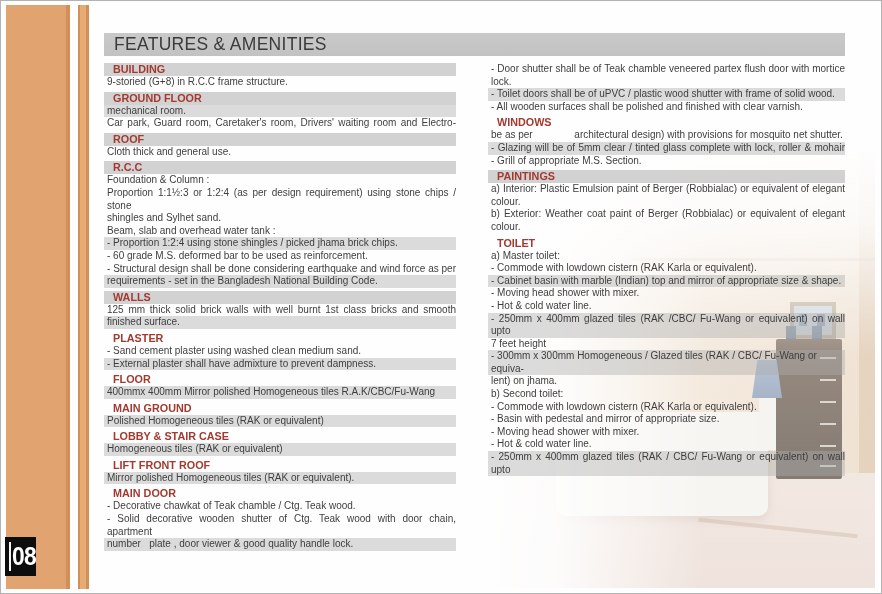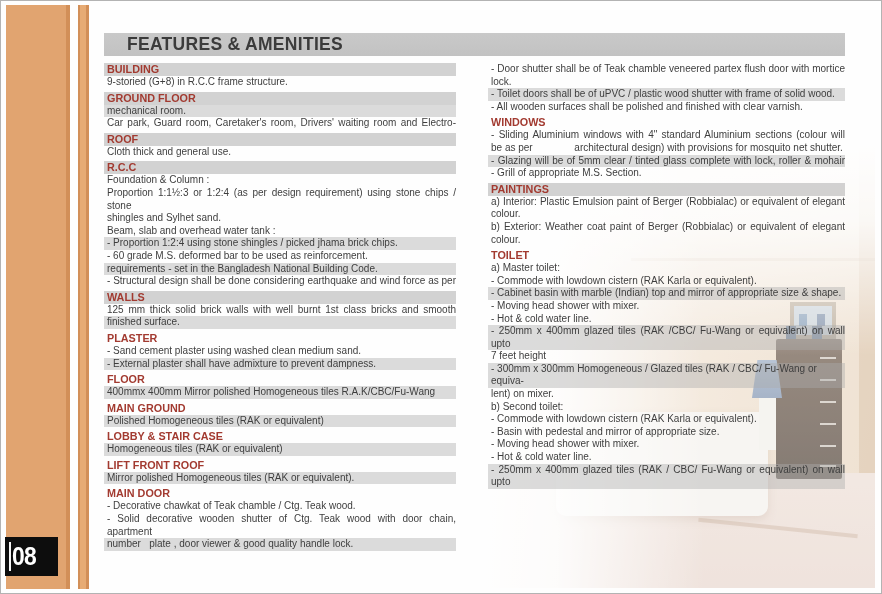--- a/index.html
+++ b/index.html
@@ -9,30 +9,30 @@
   }
   .frame{position:absolute;inset:0;border:1px solid #b3b3b3;box-sizing:border-box;z-index:9;pointer-events:none;}
 
   
   .band-main{position:absolute;left:6px;top:5px;bottom:5px;width:60px;background:#e1a470;z-index:3;}
   .band-edge{position:absolute;left:66px;top:5px;bottom:5px;width:4px;background:#d28f58;z-index:3;}
   .band-thin{position:absolute;left:78px;top:5px;bottom:5px;width:11px;z-index:3;
     background:linear-gradient(to right,#d28f58 0 2px,#e7ab74 2px 8px,#d28f58 8px 11px);}
 
   
-  .pagenum{position:absolute;left:5px;top:537px;width:53px;height:39px;background:#0d0d0d;z-index:5;
+  .pagenum{position:absolute;left:5px;top:537px;width:31px;height:39px;background:#0d0d0d;z-index:5;
     display:flex;align-items:center;}
   .pn-accent{position:absolute;left:4px;top:5px;bottom:5px;width:2px;background:#f5f5f5;}
   .pn-text{color:#ffffff;font-weight:bold;font-size:26px;line-height:39px;padding-left:8px;
     transform:scaleX(.88);transform-origin:left center;letter-spacing:-1px;}
 
   
   .titlebar{position:absolute;left:104px;top:33px;width:741px;height:23px;z-index:4;
     background:linear-gradient(to bottom,#c9c9c9,#c2c2c2);display:flex;align-items:center;}
-  .title-text{font-size:17.5px;color:#3b3b3b;letter-spacing:.3px;padding-left:23px;font-weight:700;}
+  .title-text{font-size:17.5px;color:#3b3b3b;letter-spacing:.3px;padding-left:10px;font-weight:400;}
 
   
   .photo{position:absolute;left:468px;top:140px;right:7px;bottom:6px;z-index:1;opacity:.62;}
   .ph-wall{position:absolute;inset:0;background:linear-gradient(100deg,#f8f0e8 0%,#efdfcc 55%,#e6d0b6 100%);}
   .ph-corner{position:absolute;right:0;top:0;bottom:0;width:16px;background:rgba(196,158,118,.45);}
   .ph-ceiling{position:absolute;left:40%;right:0;top:118px;height:3px;background:rgba(170,130,95,.28);}
   .ph-carpet{position:absolute;left:0;right:0;bottom:0;height:115px;background:linear-gradient(to bottom,#ecdcd2,#e7d3c9);}
   .ph-frame{position:absolute;left:322px;top:162px;width:46px;height:37px;background:#b8c3cb;
     border:4px solid #a08c72;box-sizing:border-box;}
   .ph-frame i{position:absolute;left:5px;top:8px;width:8px;height:12px;background:#5d7da0;}
@@ -49,21 +49,21 @@
     border-radius:10px;box-shadow:0 4px 8px rgba(150,120,95,.25);}
   .ph-step{position:absolute;left:230px;bottom:58px;width:160px;height:4px;background:rgba(165,125,95,.35);transform:rotate(6deg);}
   .ph-fadeL{position:absolute;inset:0;background:linear-gradient(to right,#ffffff 0,rgba(255,255,255,.9) 22%,rgba(255,255,255,0) 58%);}
   .ph-fadeT{position:absolute;inset:0;background:linear-gradient(to bottom,#ffffff 0,rgba(255,255,255,.85) 18%,rgba(255,255,255,0) 48%);}
 
   
   .col{position:absolute;top:60px;z-index:4;}
   .col-left{left:104px;width:352px;}
   .col-right{left:488px;width:357px;}
   .section{margin-top:3px;}
-  .hdr{font-weight:bold;color:#a23a30;font-size:10.8px;line-height:13px;padding-left:3px;margin-top:3px;}
+  .hdr{font-weight:bold;color:#a23a30;font-size:10.8px;line-height:13px;padding-left:9px;margin-top:3px;}
   .hdr.sh{background:rgba(158,158,158,.45);}
   .line{font-size:10px;line-height:12.6px;color:#3e3e3e;padding-left:3px;white-space:normal;}
   .line.sh{background:rgba(172,172,172,.42);}
   .line.just{text-align:justify;text-align-last:justify;}
 </style>
 </head>
 <body>
 
 <div class="frame"></div>
 
@@ -117,22 +117,22 @@
       <div class="line">Cloth thick and general use.</div>
     </div>
     <div class="section">
       <div class="hdr sh">R.C.C</div>
       <div class="line">Foundation &amp; Column :</div>
       <div class="line just">Proportion 1:1½:3 or 1:2:4  (as per design requirement) using stone chips / stone</div>
       <div class="line">shingles and Sylhet sand.</div>
       <div class="line">Beam, slab and overhead water tank :</div>
       <div class="line sh">- Proportion 1:2:4 using stone shingles / picked jhama brick chips.</div>
       <div class="line">- 60 grade M.S. deformed bar to be used as reinforcement.</div>
+      <div class="line just">- Structural design shall be done considering earthquake and wind force as per</div>
       <div class="line sh">requirements - set in the Bangladesh National Building Code.</div>
-      <div class="line just">- Structural design shall be done considering earthquake and wind force as per</div>
     </div>
     <div class="section">
       <div class="hdr sh">WALLS</div>
       <div class="line just">125 mm thick solid brick walls with well burnt 1st class bricks and smooth</div>
       <div class="line sh">finished surface.</div>
     </div>
     <div class="section">
       <div class="hdr">PLASTER</div>
       <div class="line">- Sand cement plaster using washed clean medium sand.</div>
       <div class="line sh">- External plaster shall have admixture to prevent dampness.</div>
@@ -162,21 +162,20 @@
   </div>
 <div class="col col-right" id="col-right">
     <div class="section">
       <div class="line just">- Door shutter shall be of Teak chamble veneered partex flush door with mortice</div>
       <div class="line">lock.</div>
       <div class="line sh">- Toilet doors shall be of uPVC / plastic wood shutter with frame of solid wood.</div>
       <div class="line">- All wooden surfaces shall be polished and finished with clear varnish.</div>
     </div>
     <div class="section">
       <div class="hdr">WINDOWS</div>
-      <div class="line just">- Sliding Aluminium windows with 4" standard Aluminium sections (colour will</div>
       <div class="line">be as per &nbsp;&nbsp;&nbsp;&nbsp;&nbsp;&nbsp;&nbsp;&nbsp;&nbsp;&nbsp;&nbsp;&nbsp;&nbsp; architectural design) with provisions for mosquito net shutter.</div>
       <div class="line sh just">- Glazing will be of 5mm clear / tinted glass complete with lock, roller &amp; mohair</div>
       <div class="line">- Grill of appropriate M.S. Section.</div>
     </div>
     <div class="section">
       <div class="hdr sh">PAINTINGS</div>
       <div class="line just">a) Interior: Plastic Emulsion paint of Berger (Robbialac) or equivalent of elegant</div>
       <div class="line">colour.</div>
       <div class="line just">b) Exterior: Weather coat paint of Berger (Robbialac) or equivalent of elegant</div>
       <div class="line">colour.</div>
@@ -184,21 +183,21 @@
     <div class="section">
       <div class="hdr">TOILET</div>
       <div class="line">a) Master toilet:</div>
       <div class="line">- Commode with lowdown cistern (RAK Karla or equivalent).</div>
       <div class="line sh">- Cabinet basin with marble (Indian) top and mirror of appropriate size &amp; shape.</div>
       <div class="line">- Moving head shower with mixer.</div>
       <div class="line">- Hot &amp; cold water line.</div>
       <div class="line sh just">- 250mm x 400mm glazed tiles (RAK /CBC/ Fu-Wang or equivalent) on wall upto</div>
       <div class="line">7 feet height</div>
       <div class="line sh">- 300mm x 300mm Homogeneous / Glazed tiles (RAK / CBC/ Fu-Wang or equiva-</div>
-      <div class="line">lent) on mixer.</div>
+      <div class="line">lent) on jhama.</div>
       <div class="line">b) Second toilet:</div>
       <div class="line">- Commode with lowdown cistern (RAK Karla or equivalent).</div>
       <div class="line">- Basin with pedestal and mirror of appropriate size.</div>
       <div class="line">- Moving head shower with mixer.</div>
       <div class="line">- Hot &amp; cold water line.</div>
       <div class="line sh just">- 250mm x 400mm glazed tiles (RAK / CBC/ Fu-Wang or equivalent) on wall upto</div>
     </div>
   </div>
 
 <div class="pagenum">

